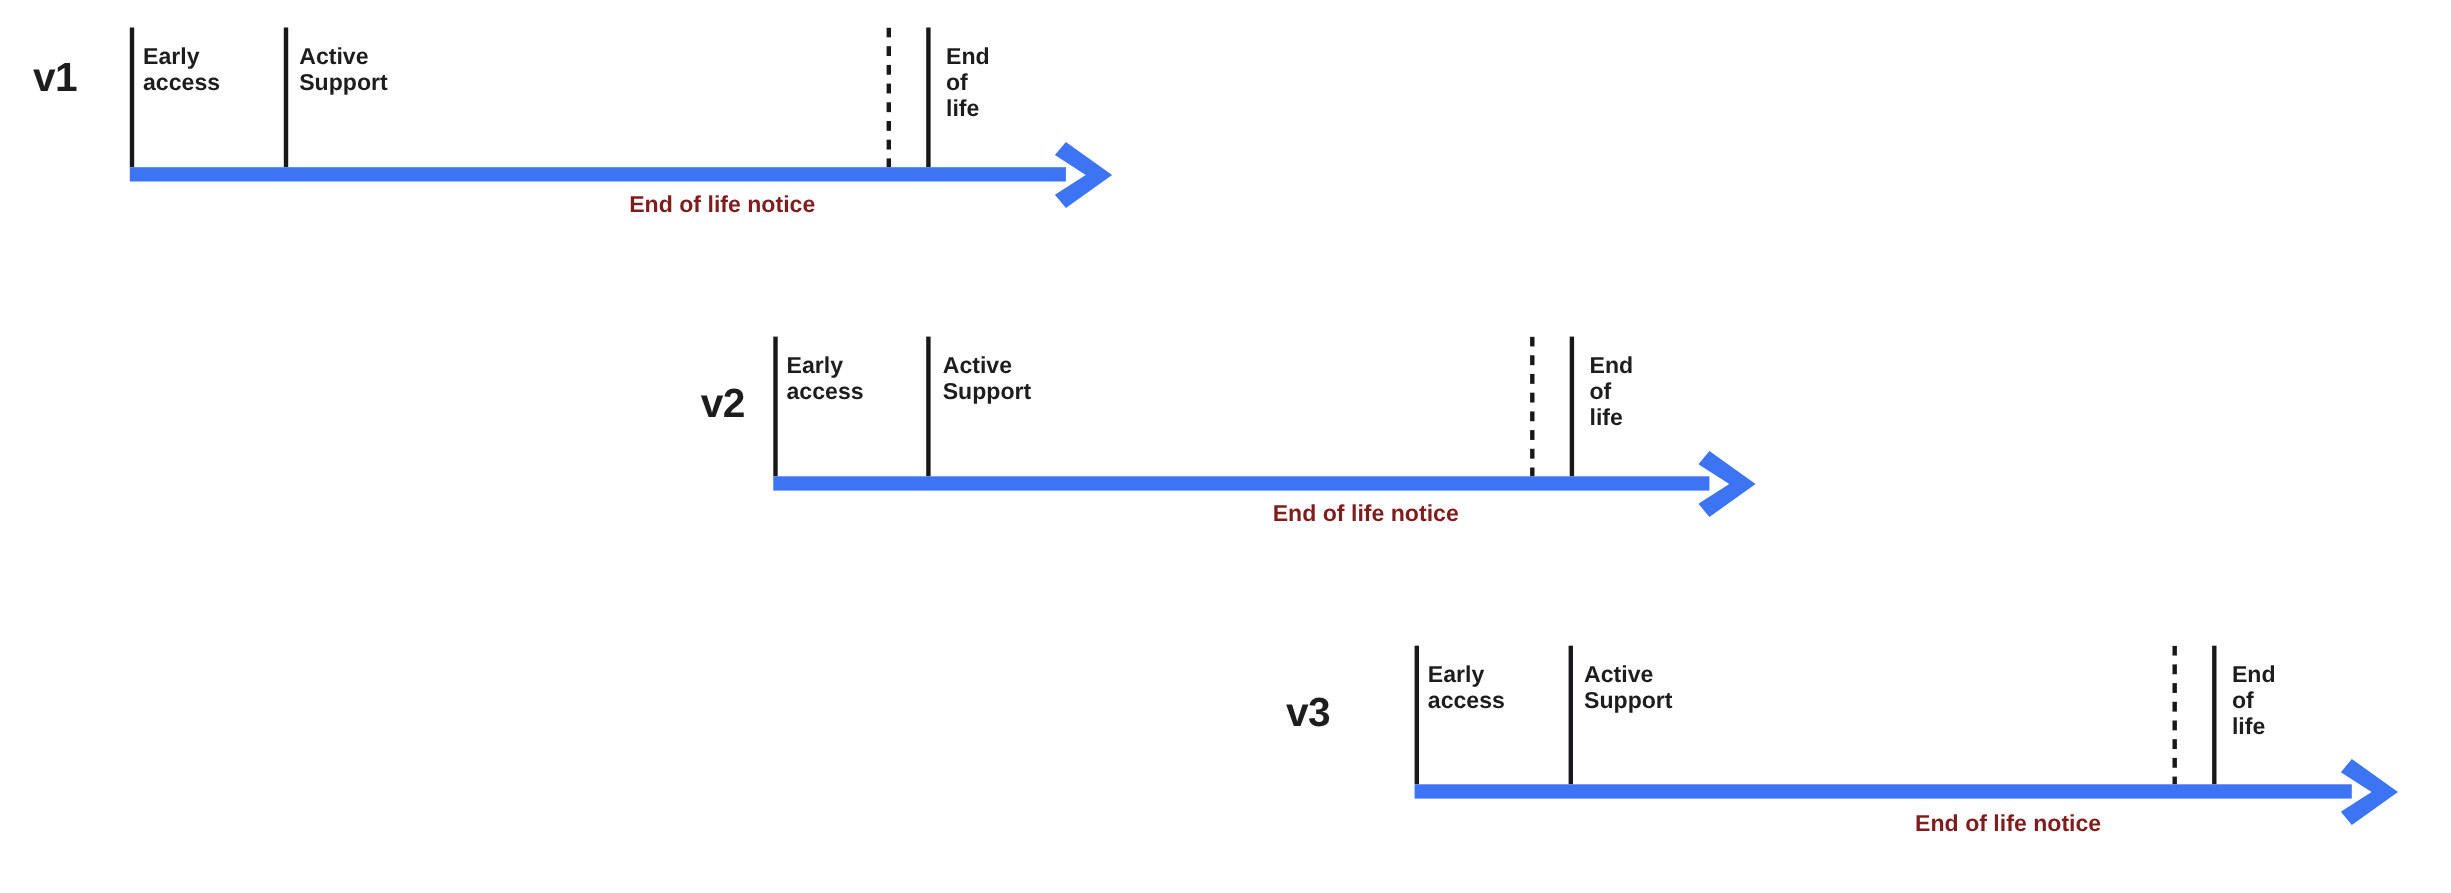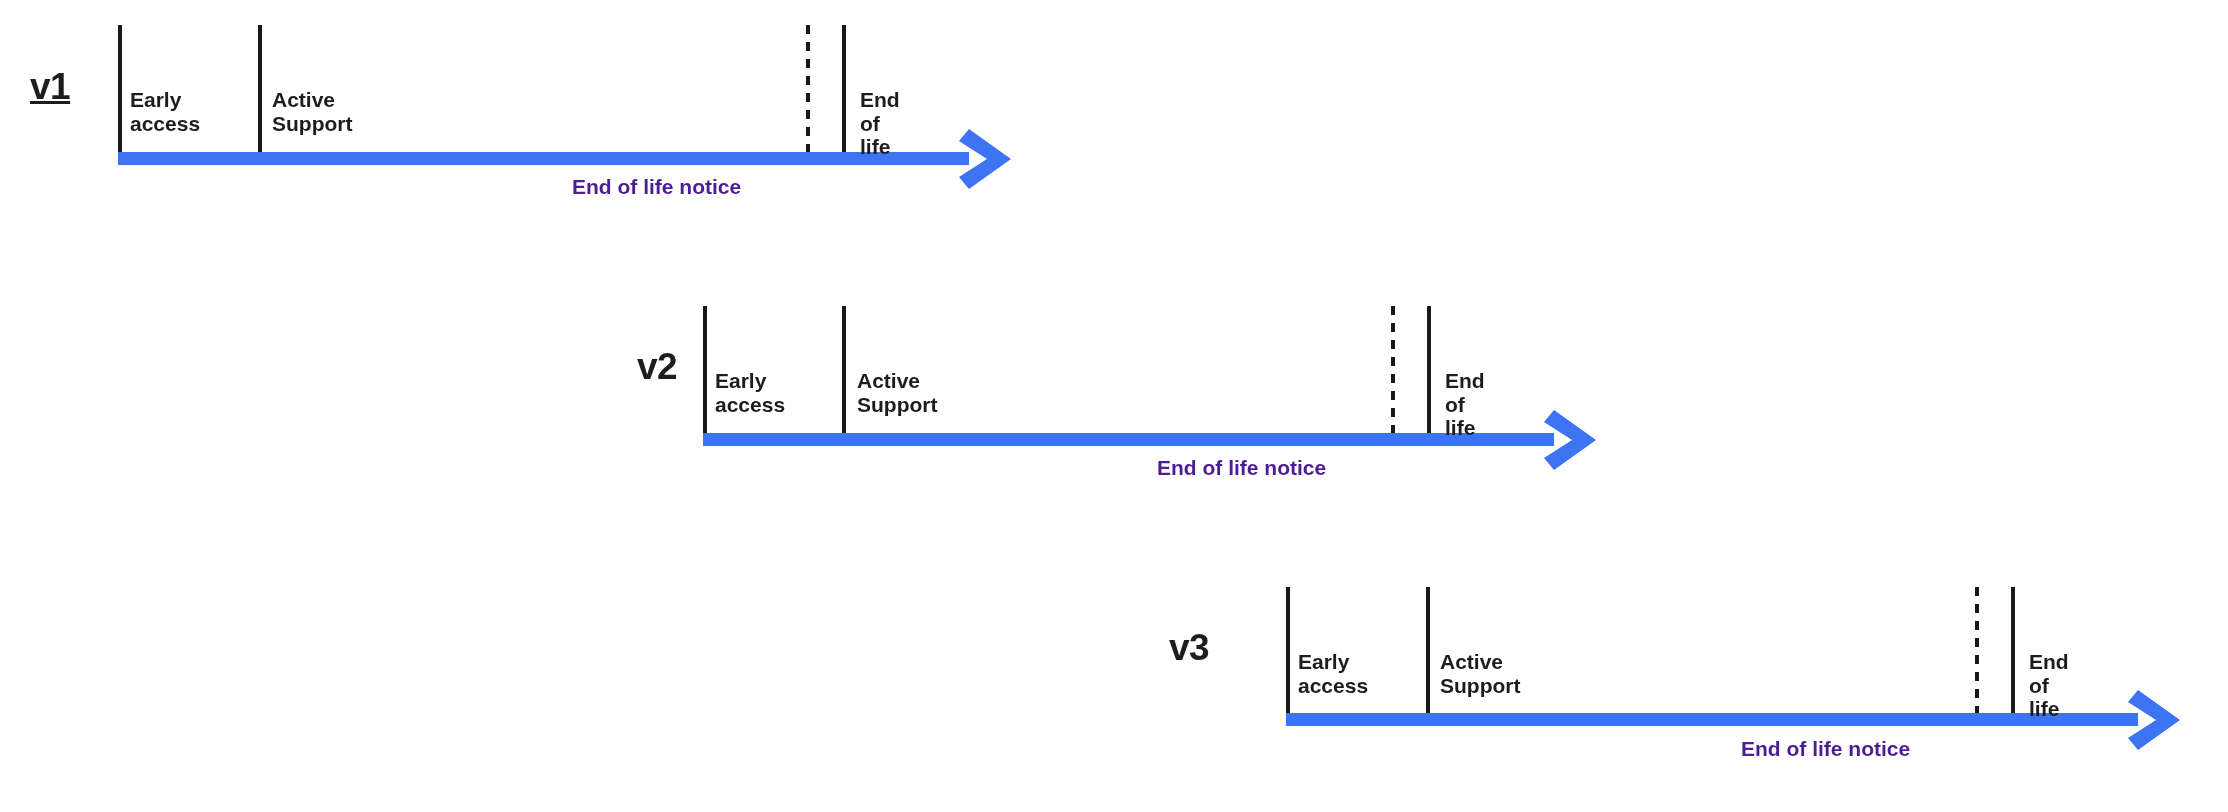--- a/index.html
+++ b/index.html
@@ -54,50 +54,49 @@
     background-repeat: repeat-y;
   }
   
   .phase-label {
     position: absolute;
     font-size: 21px;
     font-weight: 700;
     color: #1d1d1d;
     line-height: 1.12;
     white-space: pre-line;
-    margin-top: 48px;
   }
   
   .arrow-shaft {
     position: absolute;
     height: 13px;
     background: #3d74f4;
   }
   .arrow-head {
     position: absolute;
     display: block;
   }
   .arrow-head svg { display: block; }
   
   .notice-label {
     position: absolute;
     font-size: 21px;
     font-weight: 700;
-    color: #4c1d95;
+    color: #7f1d1d;
     line-height: 1;
     white-space: nowrap;
     text-align: center;
   }
 </style>
 </head>
 <body>
 
 <div id="diagram" style="width: 2228px; height: 812px; background: rgb(255, 255, 255);">
     <div class="timeline-row">
-      <div class="version-label" style="left: 30px; top: 68px; text-decoration: underline;">v1</div>
+      <div class="version-label" style="left: 30px; top: 52px;">v1</div>
       <div class="divider" style="left: 118px; top: 25px; height: 127px;"></div>
       <div class="divider" style="left: 258px; top: 25px; height: 127px;"></div>
       <div class="divider" style="left: 842px; top: 25px; height: 127px;"></div>
       <div class="divider-dashed" style="left: 806px; top: 25px; height: 127px;"></div>
       <div class="arrow-shaft" style="left: 118px; top: 152px; width: 851px; background: rgb(61, 116, 244);"></div>
       <span class="arrow-head" style="left: 959px; top: 126.5px;">
         <svg width="54" height="64" viewBox="0 0 54 64">
           <path d="M10 2 L52 32 L10 62 L0 50 L28 32 L0 14 Z" fill="#3d74f4"></path>
         </svg>
       </span>

